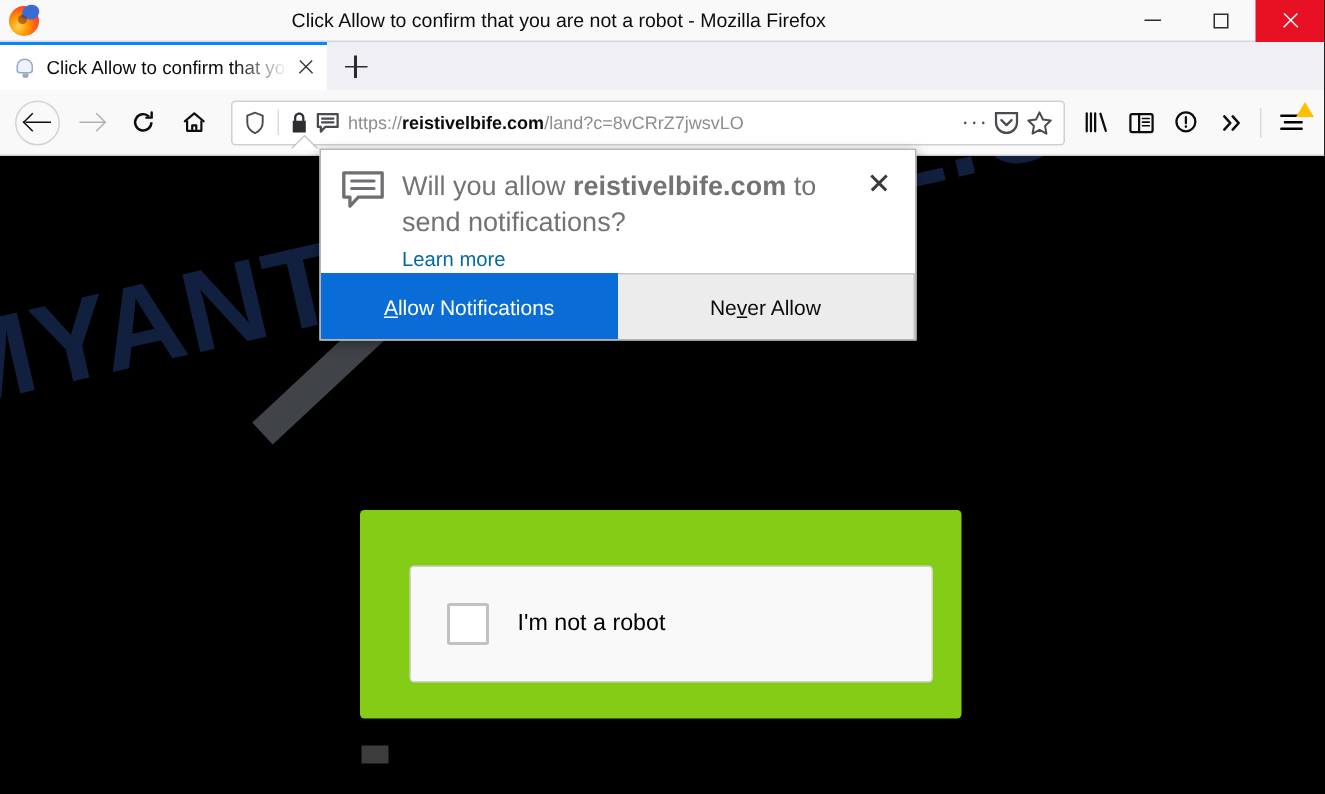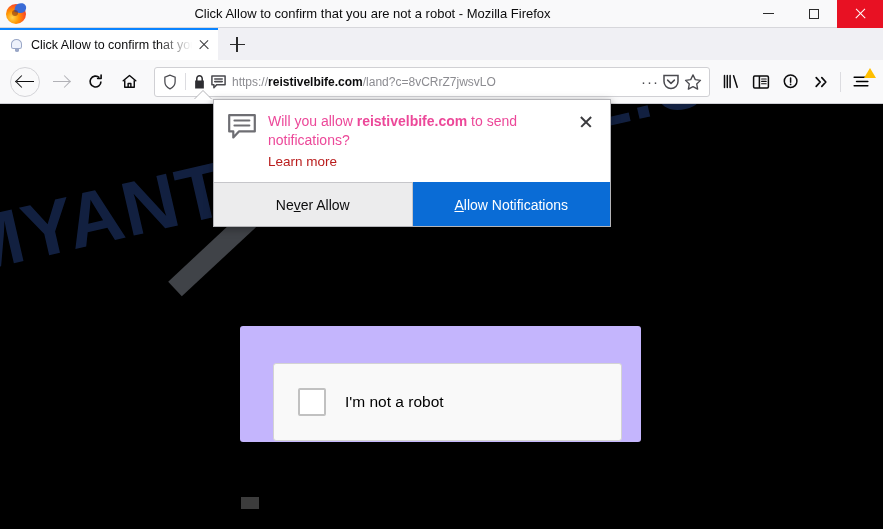--- a/index.html
+++ b/index.html
@@ -164,22 +164,22 @@
     transform: rotate(-13deg); transform-origin:left center;
     white-space:nowrap; pointer-events:none; user-select:none;
   }
   .wm-stripe {
     position:absolute; left:175px; top:175px; width:160px; height:20px;
     background:#555a60; opacity:.75; transform:rotate(-43deg); transform-origin:left center;
   }
 
   
   .landing-card {
-    position:absolute; left:240px; top:222px; width:401px; height:116px;
-    background:#c4b5fd; border-radius:3px;
+    position:absolute; left:240px; top:236px; width:401px; height:139px;
+    background:#84cc16; border-radius:3px;
   }
   .grey-sq { position:absolute; left:241px; top:393px; width:18px; height:12px; background:#3c3c3c; }
 
   
   .recaptcha {
     position:absolute; left:33px; top:37px; width:349px; height:78px;
     background:#f9f9f9; border:1px solid #d3d3d3; border-radius:3px;
     display:flex; align-items:center;
   }
   .rc-check {
@@ -201,23 +201,23 @@
   .dh-arrow {
     position:absolute; left:194px; top:91px; width:0; height:0;
     border-left:9px solid transparent; border-right:9px solid transparent;
     border-bottom:9px solid #fff;
     filter: drop-shadow(0 -1px 0 #b4b4b8);
     z-index:41;
   }
   .dh-body { padding:12px 10px 0 13px; display:flex; height:76px; }
   .dh-icon { width:30px; height:28px; flex:none; color:#6e6e73; margin-top:1px; }
   .dh-textwrap { flex:1; padding-left:11px; padding-right:4px; }
-  .dh-text { font-size:14px; color:#ec4899; line-height:1.35; }
+  .dh-text { font-size:18px; color:#737373; line-height:1.35; }
   .dh-text b { font-weight:700; }
-  .dh-learn { font-size:13.5px; color:#b91c1c; margin-top:4px; display:inline-block; }
+  .dh-learn { font-size:13.5px; color:#0369a1; margin-top:4px; display:inline-block; }
   .dh-close {
     width:24px; height:24px; flex:none; position:relative; margin-top:-2px; margin-right:2px;
   }
   .dh-close::before, .dh-close::after {
     content:""; position:absolute; left:5px; top:11.3px; width:14px; height:1.5px; background:#3a3a3d;
   }
   .dh-close::before { transform:rotate(45deg); }
   .dh-close::after  { transform:rotate(-45deg); }
   .dh-footer { position:absolute; left:0; bottom:0; width:396px; height:44px; display:flex; }
   .dh-btn {
@@ -364,22 +364,22 @@
         <path d="M2.2 2.2h25.6v16.2H11.9l-5.6 6v-6H2.2V2.2Z" stroke-linejoin="round"></path>
         <path d="M7.4 7.6h15M7.4 12.6h15" stroke-linecap="round" stroke-width="2"></path>
       </svg>
       <div class="dh-textwrap">
         <div class="dh-text"><span>Will you allow </span><b>reistivelbife.com</b><span> to send notifications?</span></div>
         <a class="dh-learn">Learn more</a>
       </div>
       <div class="dh-close"></div>
     </div>
     <div class="dh-footer">
+      <div class="dh-btn dh-primary">
+          <span><span></span><span class="ak">A</span><span>llow Notifications</span></span>
+        </div>
       <div class="dh-btn dh-secondary">
           <span><span>Ne</span><span class="ak">v</span><span>er Allow</span></span>
         </div>
-      <div class="dh-btn dh-primary">
-          <span><span></span><span class="ak">A</span><span>llow Notifications</span></span>
-        </div>
     </div>
   </div>
 
 </div>
 
 </body></html>

